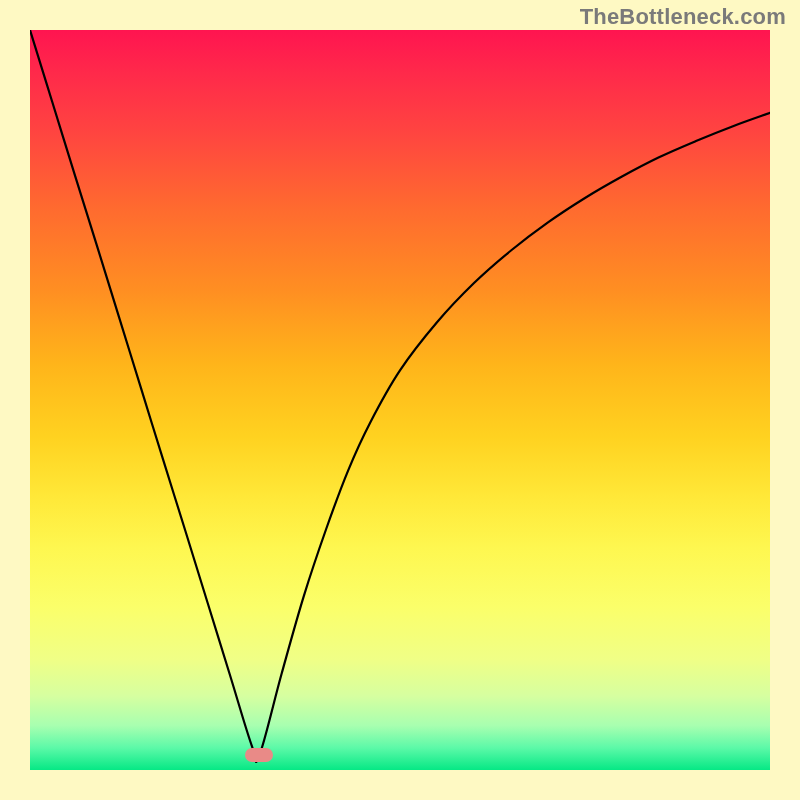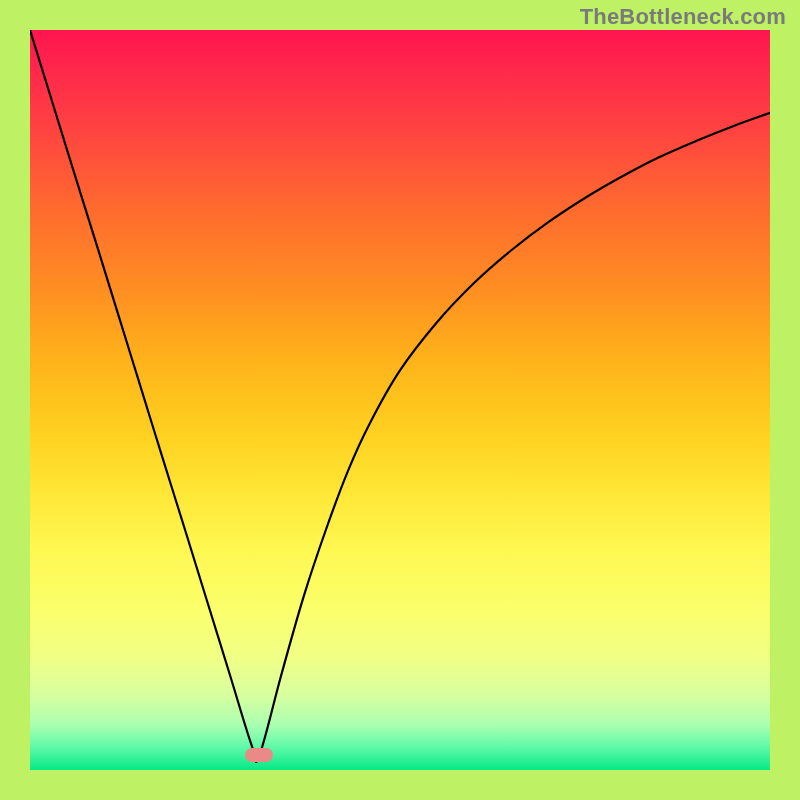--- a/index.html
+++ b/index.html
@@ -1,21 +1,21 @@
 <!DOCTYPE html>
 <html><head>
 <meta charset="utf-8">
 <style>
   * { margin: 0; padding: 0; box-sizing: border-box; }
   html, body { width: 800px; height: 800px; overflow: hidden; background: #000; }
   .frame {
     position: relative;
     width: 800px;
     height: 800px;
-    background: #bef264;
+    background: #fef9c3;
   }
   .watermark {
     position: absolute;
     top: 4px;
     right: 14px;
     font-family: Arial, Helvetica, sans-serif;
     font-size: 22px;
     font-weight: 600;
     color: #7a7a7a;
     z-index: 10;

